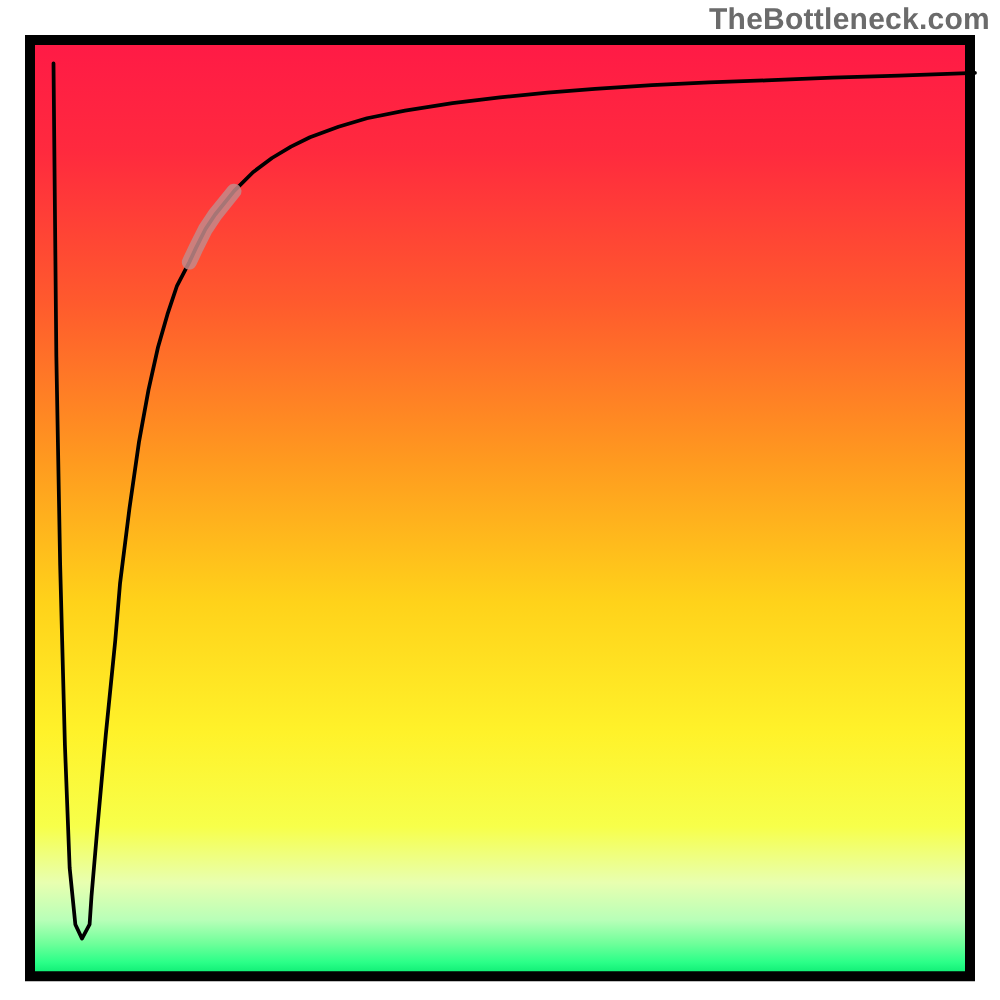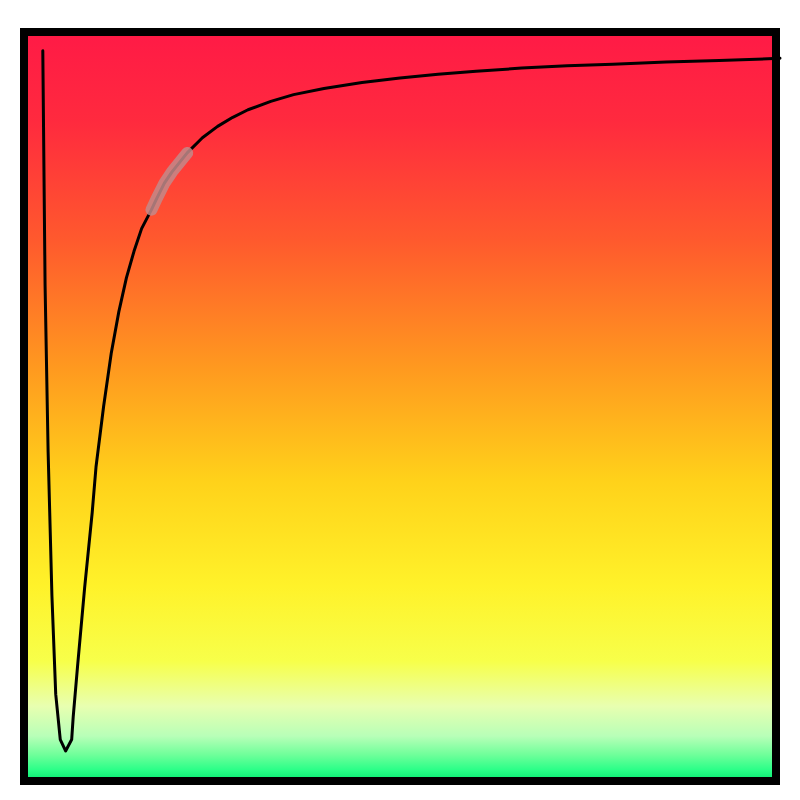--- a/index.html
+++ b/index.html
@@ -31,20 +31,21 @@
     top: 28px;
     left: 0;
     width: 800px;
     height: 772px;
   }
 </style>
 </head>
 <body>
 <div class="frame">
 
+  <div class="watermark">TheBottleneck.com</div>
 
   <svg id="chart-svg" viewBox="0 0 800 772" preserveAspectRatio="none">
     <defs>
       <linearGradient id="bg-grad" x1="0" y1="0" x2="0" y2="1">
 
       <stop offset="0%" stop-color="#ff1a46"></stop>
           <stop offset="12%" stop-color="#ff2a3e"></stop>
           <stop offset="28.000000000000004%" stop-color="#ff5a2d"></stop>
           <stop offset="45%" stop-color="#ff9a1f"></stop>
           <stop offset="60%" stop-color="#ffd21a"></stop>

